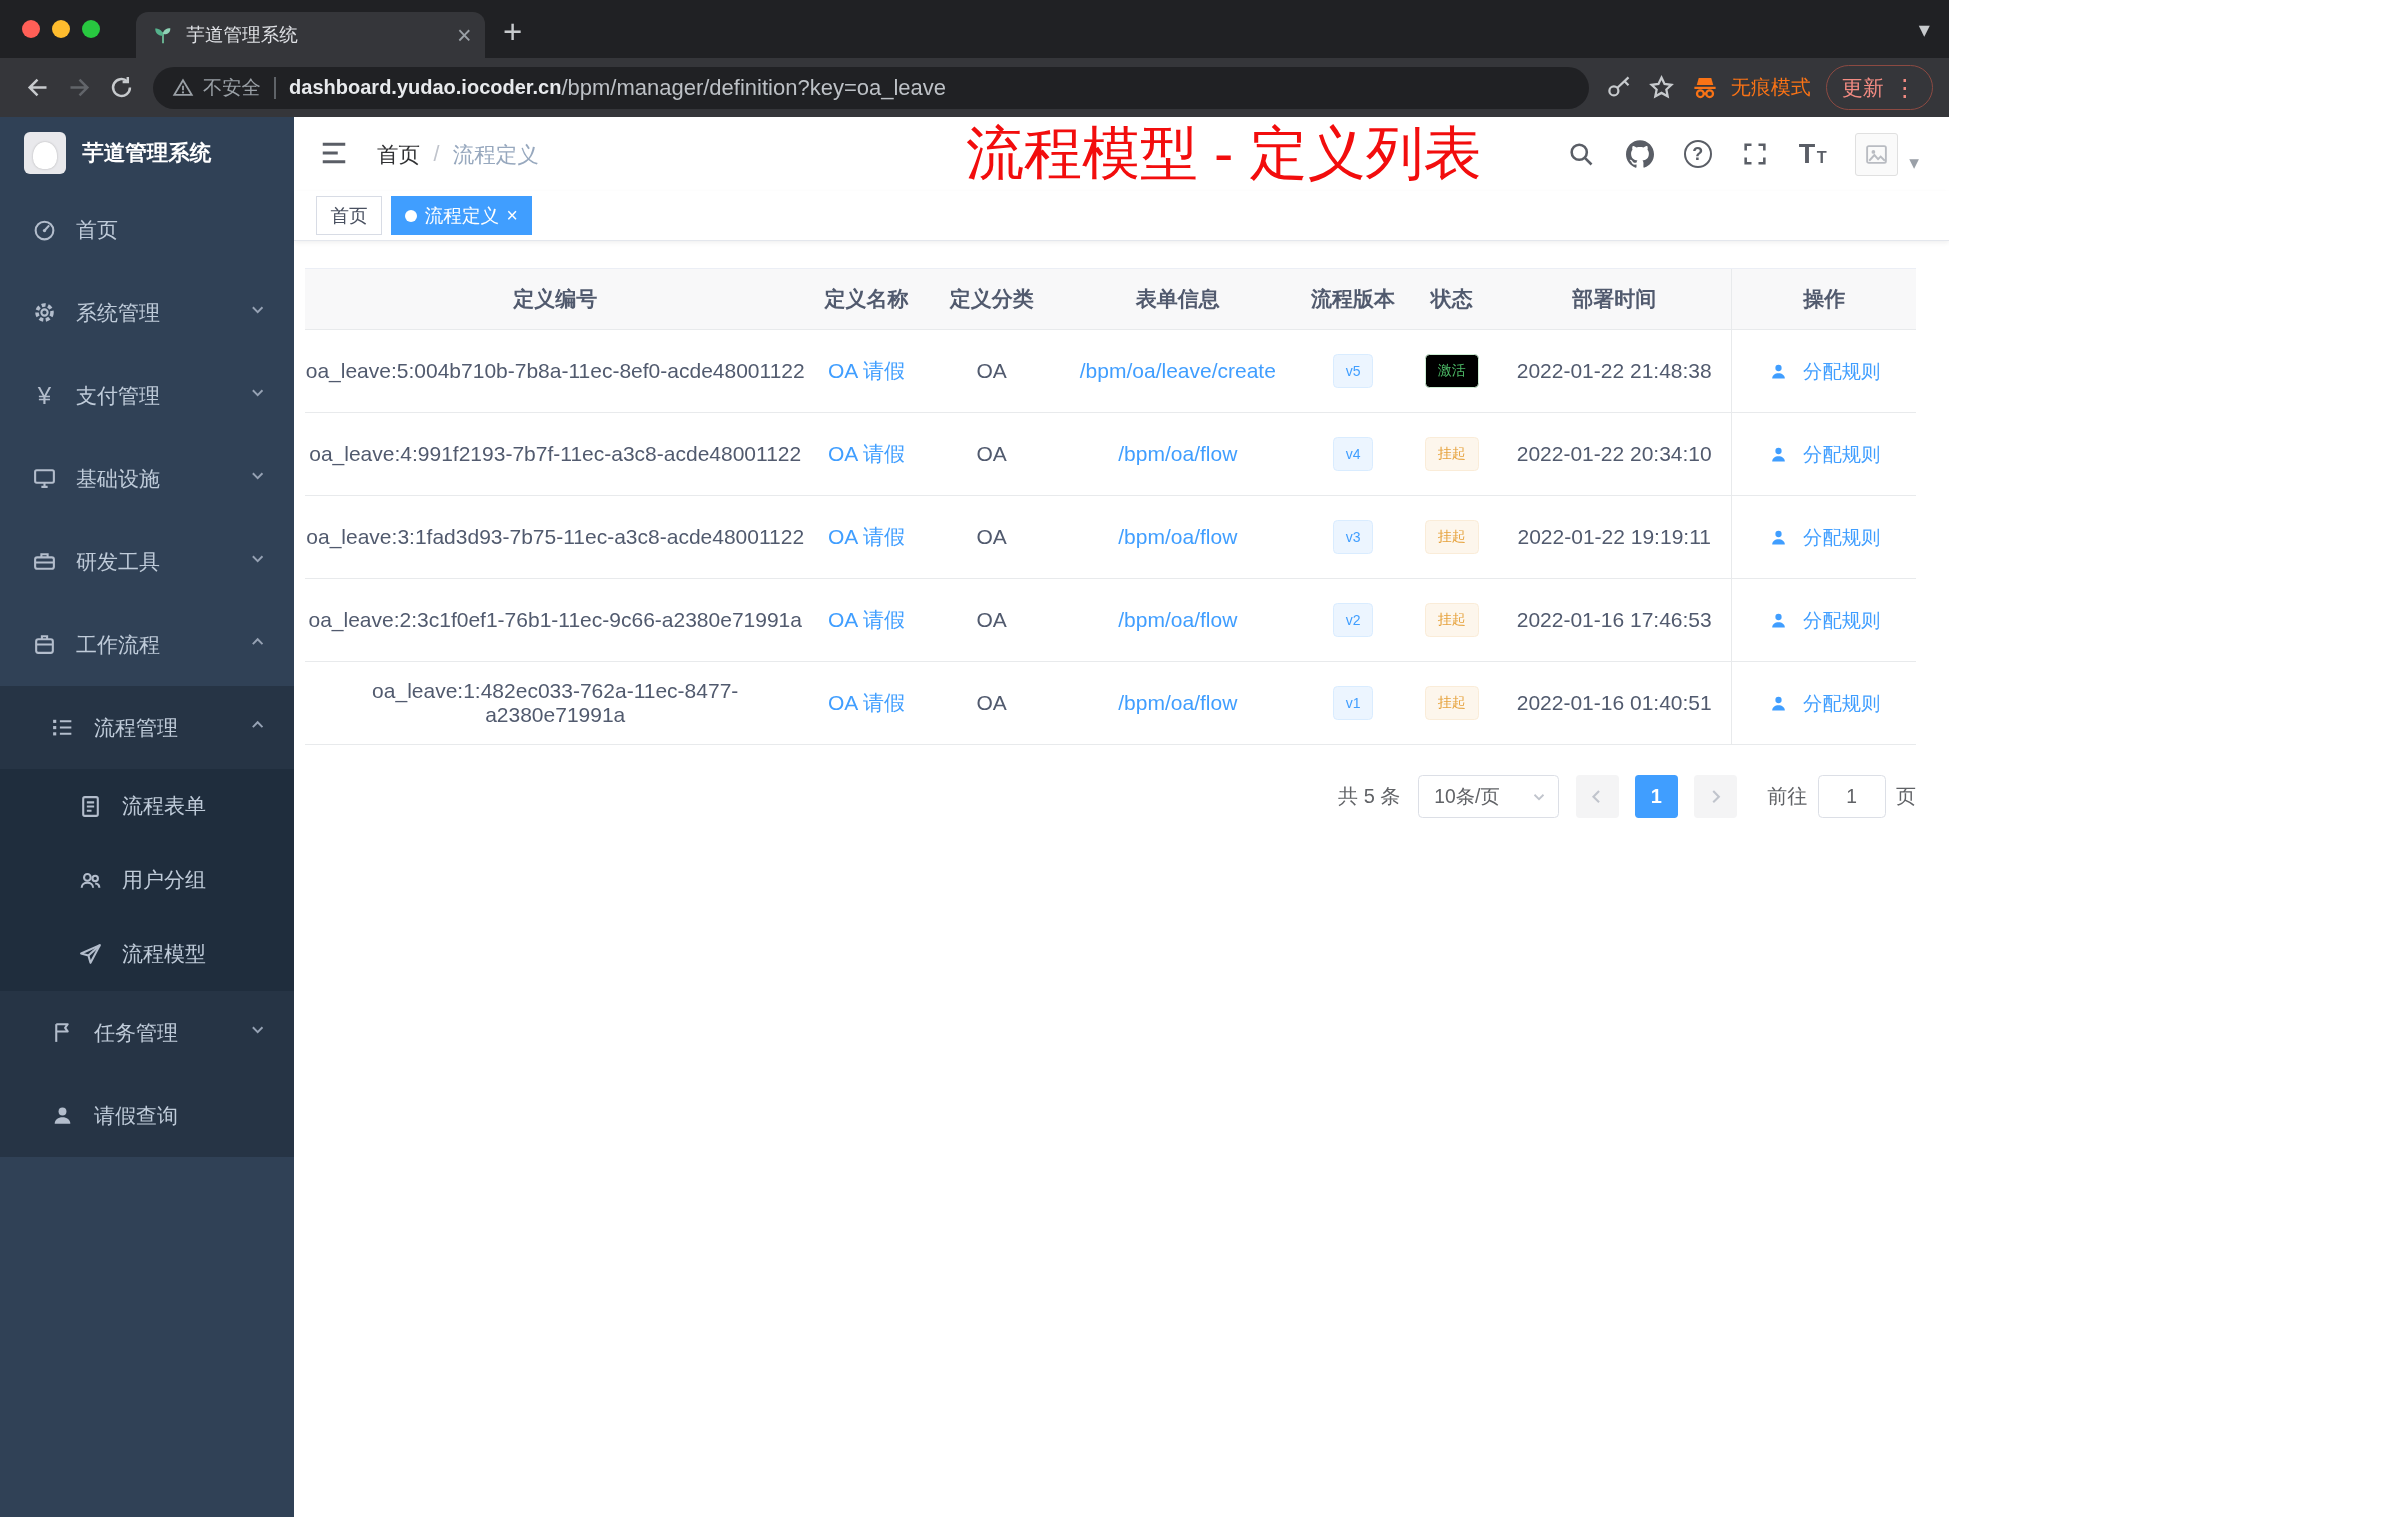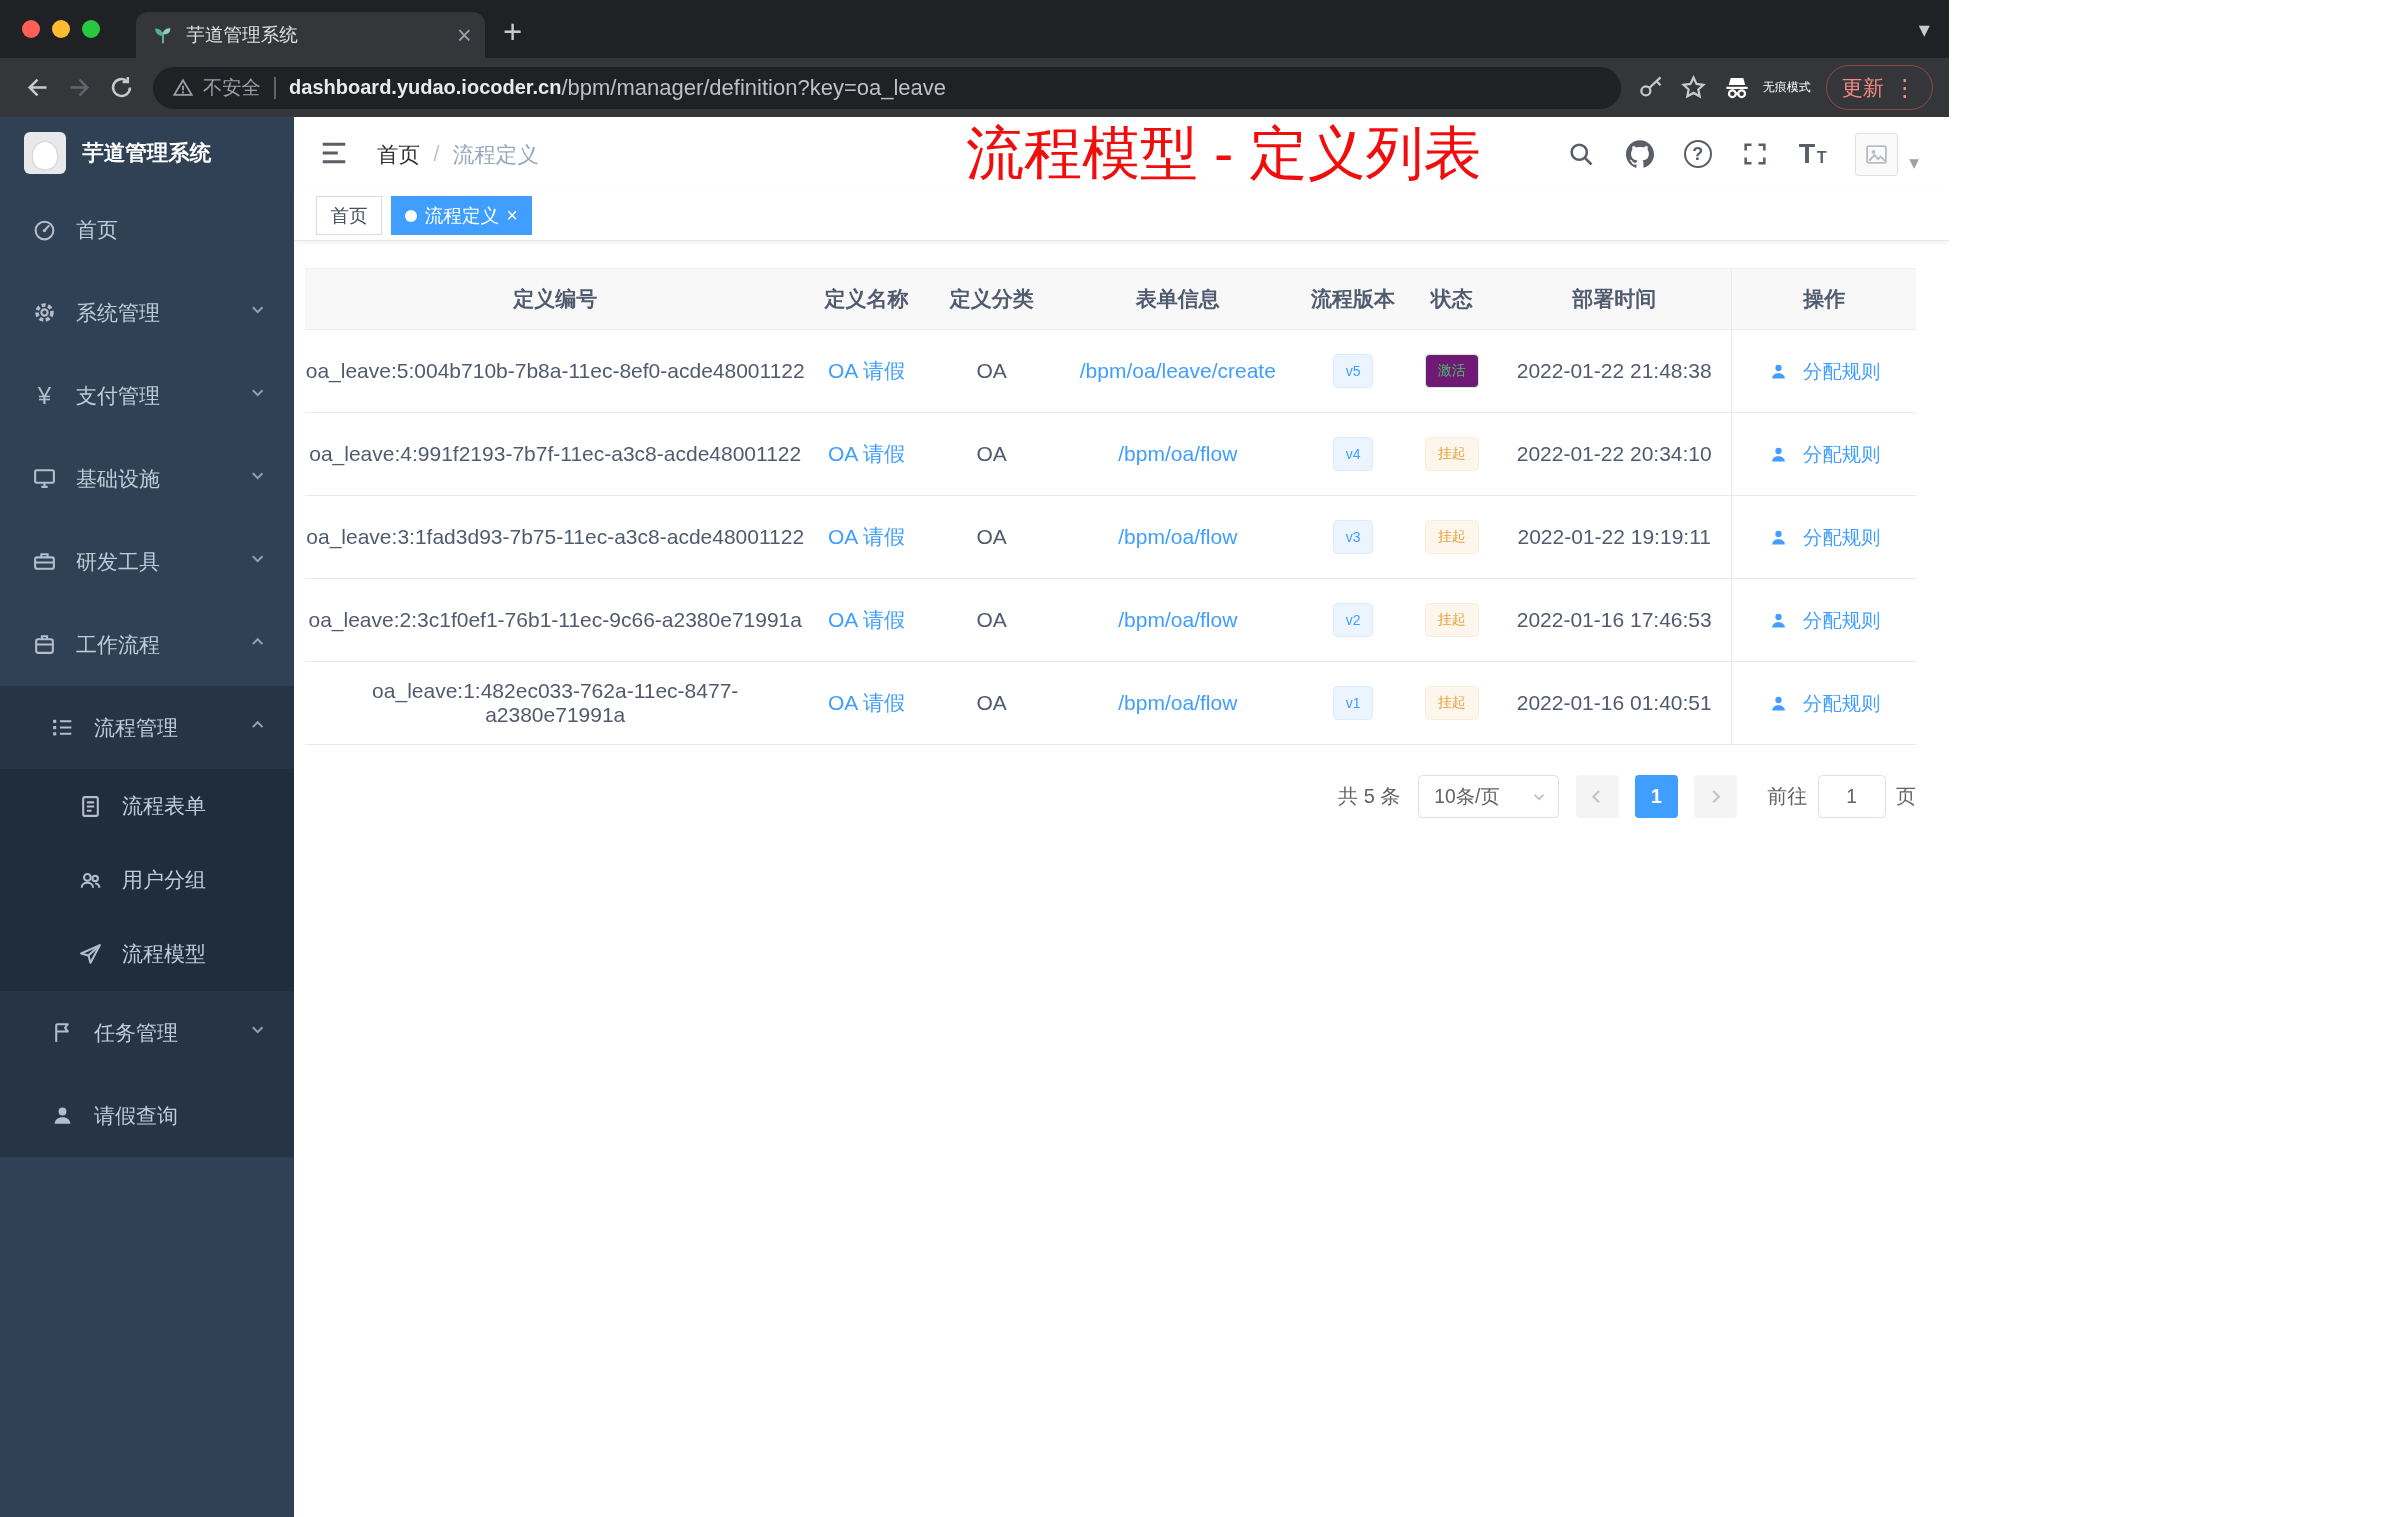--- a/index.html
+++ b/index.html
@@ -20,21 +20,21 @@
   .toolbar { height:59px; background:#35363a; display:flex; align-items:center; padding:0 16.3px; }
   .nav-ic { width:42px; height:42px; display:flex; align-items:center; justify-content:center; color:#c7cacd; flex-shrink:0; }
   .nav-ic.disabled { color:#62656a; }
   .nav-ic svg { width:27px; height:27px; }
   .omnibox { flex:1; height:42px; background:#202124; border-radius:21px; display:flex; align-items:center; padding:0 19.3px; margin:0 10.4px; color:#9aa0a6; font-size:19.3px; white-space:nowrap; overflow:hidden; }
   .omnibox svg { width:22px; height:22px; flex-shrink:0; }
   .omni-sec { margin-left:9px; }
   .omni-sep { width:1.5px; height:22px; background:#5f6368; margin:0 13.4px; flex-shrink:0; }
   .url-domain { color:#e8eaed; font-weight:bold; font-size:20px; }
   .url-path { color:#bdc1c6; font-size:22px; }
-  .chip-incognito { display:flex; align-items:center; gap:10.4px; color:#ffffff; font-size:12px; margin:0 15px 0 7.4px; white-space:nowrap; }
+  .chip-incognito { display:flex; align-items:center; gap:10.4px; color:#f97316; font-size:20px; margin:0 15px 0 7.4px; white-space:nowrap; }
   .chip-incognito svg { width:30px; height:30px; }
   .chip-update { display:flex; align-items:center; gap:9px; border:1.5px solid #8c4a42; border-radius:24px; height:45px; padding:0 15px; color:#f28b82; font-size:21px; white-space:nowrap; }
   .chip-update .dots { font-size:24px; color:#f28b82; }
 
   
   .app { position:absolute; top:117px; left:0; right:0; bottom:0; display:flex; }
   .sidebar { width:294px; background:#304156; color:#bfcbd9; flex-shrink:0; }
   .logo-row { height:71px; display:flex; align-items:center; gap:16.3px; padding:0 24px; }
   .logo-img { width:42px; height:42px; border-radius:6px; background:#e9e9ec; position:relative; overflow:hidden; flex-shrink:0; }
   .logo-img:before { content:""; position:absolute; left:9px; top:10.4px; width:24px; height:27px; background:#fff; border-radius:50% 50% 40% 40%; box-shadow:0 0 2.2px rgba(0,0,0,.25); }
@@ -82,21 +82,21 @@
   .table { width:100%; border-top:1.5px solid #ebeef5; }
   .thead { display:flex; height:61px; align-items:center; background:#f8f8f9; border-bottom:1.5px solid #e8eaec; font-weight:bold; color:#515a6e; font-size:21px; }
   .tr { display:flex; height:83px; align-items:center; border-bottom:1.5px solid #e8eaec; font-size:21px; color:#515a6e; }
   .td, .th { display:flex; align-items:center; justify-content:center; text-align:center; height:100%; }
   .c-id{width:594px;} .c-name{width:145px;} .c-cat{width:152px;} .c-form{width:290px;}
   .c-ver{width:126px;} .c-status{width:108px;} .c-time{width:278px;} .c-gap{flex:1;}
   .c-action{width:219px; border-left:1.5px solid #e8eaec;}
   a.blue-link { color:#409eff; text-decoration:none; cursor:pointer; }
   .el-tag { height:34px; padding:0 12px; border-radius:4.5px; font-size:14px; display:inline-flex; align-items:center; }
   .tag-ver { background:#ecf5ff; border:1.5px solid #d9ecff; color:#409eff; }
-  .tag-success { background:#701a75; border:1.5px solid #cdeed4; color:#4cb966; }
+  .tag-success { background:#000000; border:1.5px solid #cdeed4; color:#4cb966; }
   .tag-warning { background:#fdf6ec; border:1.5px solid #faecd8; color:#e6a23c; }
   .action-link { color:#409eff; display:inline-flex; align-items:center; gap:14px; font-size:19.3px; cursor:pointer; }
   .action-link svg { width:21px; height:21px; }
 
   
   .pagination { display:flex; align-items:center; justify-content:flex-end; margin-top:30px; color:#606266; font-size:20px; gap:0; }
   .pg-total { margin-right:18px; }
   .page-size { width:141px; height:43px; border:1.5px solid #dcdfe6; border-radius:4.5px; display:flex; align-items:center; justify-content:space-between; padding:0 10.4px 0 15px; color:#606266; font-size:19.3px; cursor:pointer; }
   .page-size svg { width:18px; height:18px; color:#c0c4cc; }
   .page-btn { min-width:43px; height:43px; background:#f4f4f5; border-radius:3.7px; display:flex; align-items:center; justify-content:center; color:#c0c4cc; margin-left:16.3px; cursor:pointer; }

